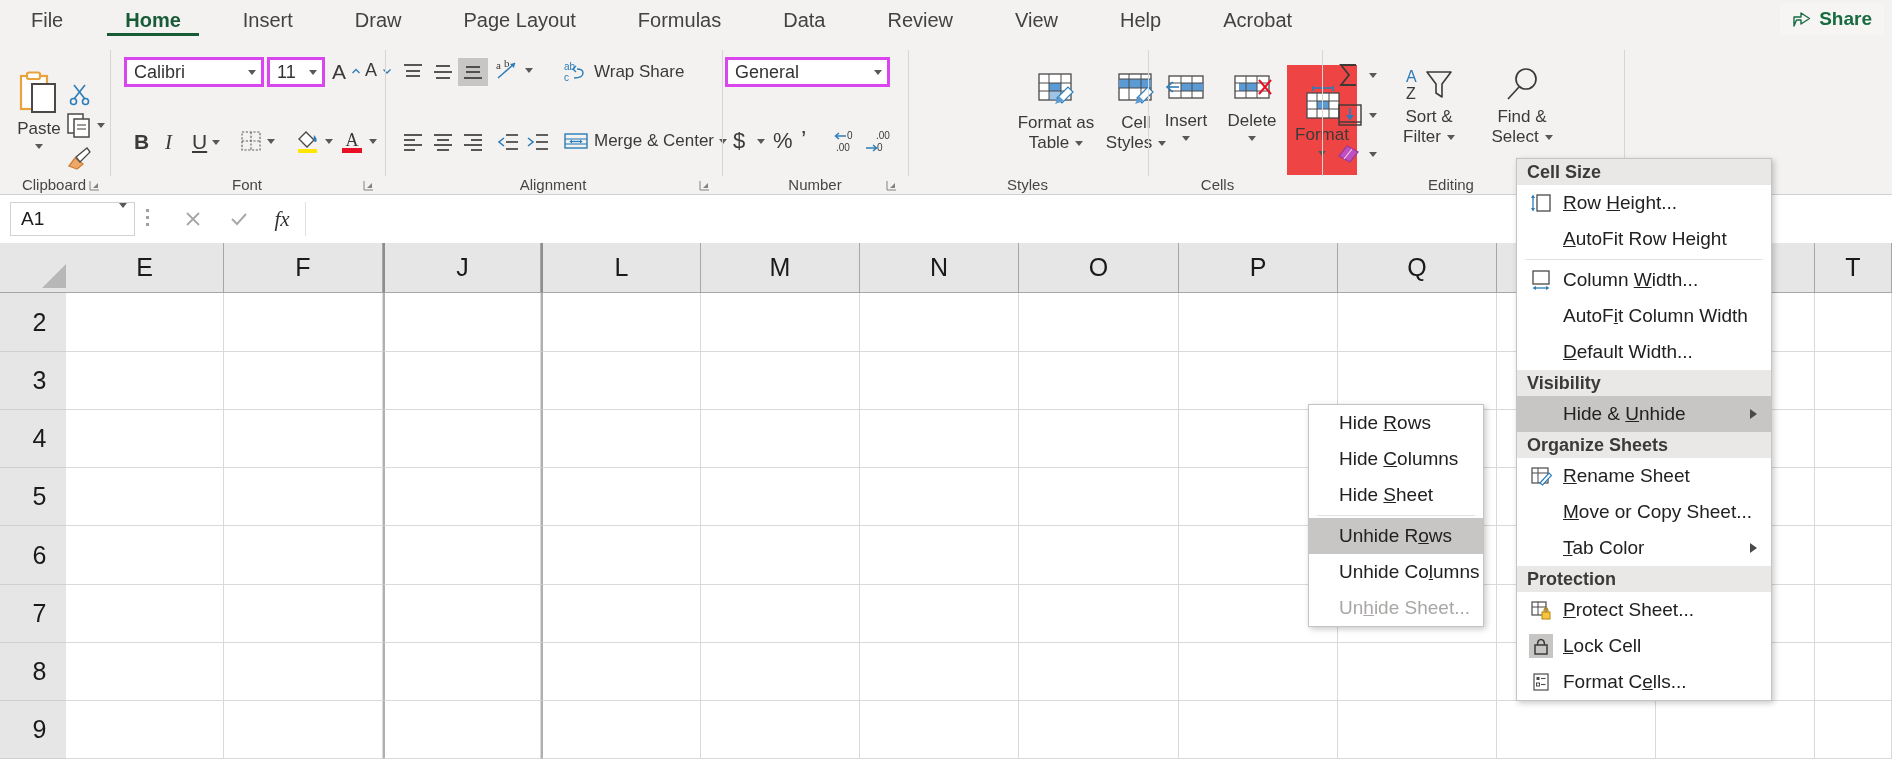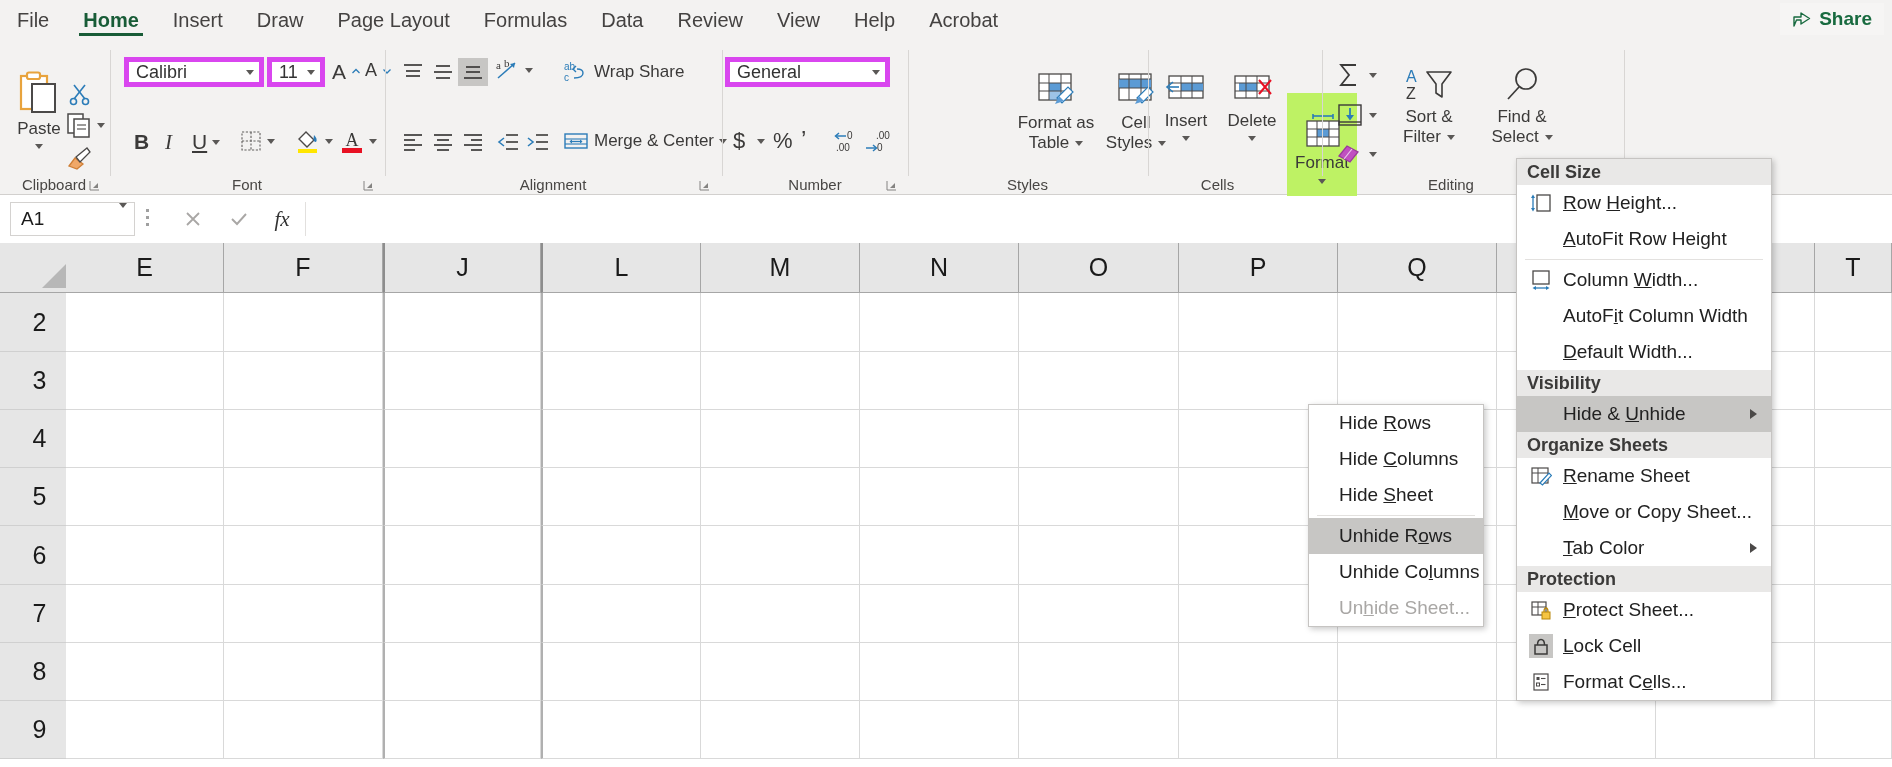--- a/index.html
+++ b/index.html
@@ -11,21 +11,21 @@
     -webkit-font-smoothing: antialiased;
   }
   .app { position: relative; width: 1892px; height: 767px; }
 
   
   .tabstrip {
     position: absolute; left: 0; top: 0; width: 1892px; height: 40px;
     background: #f3f2f1; display: flex; align-items: center;
   }
   .tab {
-    position: relative; height: 40px; padding: 0 17px;
+    position: relative; height: 40px; padding: 0 31px;
     display: flex; align-items: center; justify-content: center;
     font-size: 20px; color: #444241; white-space: nowrap; cursor: pointer;
   }
   .tab.active { color: #185c37; font-weight: bold; }
   .tab.active::after {
     content: ""; position: absolute; left: 13px; right: 13px; bottom: 4px;
     height: 3px; background: #185c37;
   }
   .tellme {
     display: flex; align-items: center; gap: 9px; margin-left: 18px;
@@ -55,33 +55,33 @@
   }
   .sep { position: absolute; top: 10px; width: 1px; height: 126px; background: #d8d6d4; }
 
   .bigbtn {
     position: absolute; display: flex; flex-direction: column;
     align-items: center; cursor: pointer; font-size: 17px; color: #3b3a39;
     line-height: 1.18; text-align: center;
   }
   .bigbtn .ic { display: block; }
   .bigbtn .cap { margin-top: 3px; }
-  .bigbtn.active { background: #bef264; margin-top: 28px; }
+  .bigbtn.active { background: #ef4444; }
 
   .smallbtn {
     position: absolute; display: flex; align-items: center; gap: 5px;
     cursor: pointer; font-size: 17px; color: #3b3a39; white-space: nowrap;
   }
   .smallbtn.sel { background: #c7c6c4; }
 
   .caret { width: 0; height: 0; border-left: 4px solid transparent;
            border-right: 4px solid transparent; border-top: 5px solid #5a5856; }
 
   .combo {
-    position: absolute; background: #fff; border: 5px solid #d946ef;
+    position: absolute; background: #fff; border: 3px solid #d946ef;
     display: flex; align-items: center; font-size: 18px; color: #333;
     padding-left: 7px; cursor: pointer;
   }
   .combo .cv { flex: 1; overflow: hidden; white-space: nowrap; }
   .combo .cd { width: 18px; display: flex; align-items: center; justify-content: center; }
 
   
   .fbar { position: absolute; left: 0; top: 196px; width: 1892px; height: 46px; background: #fff; }
   .namebox {
     position: absolute; left: 10px; top: 6px; width: 125px; height: 34px;

